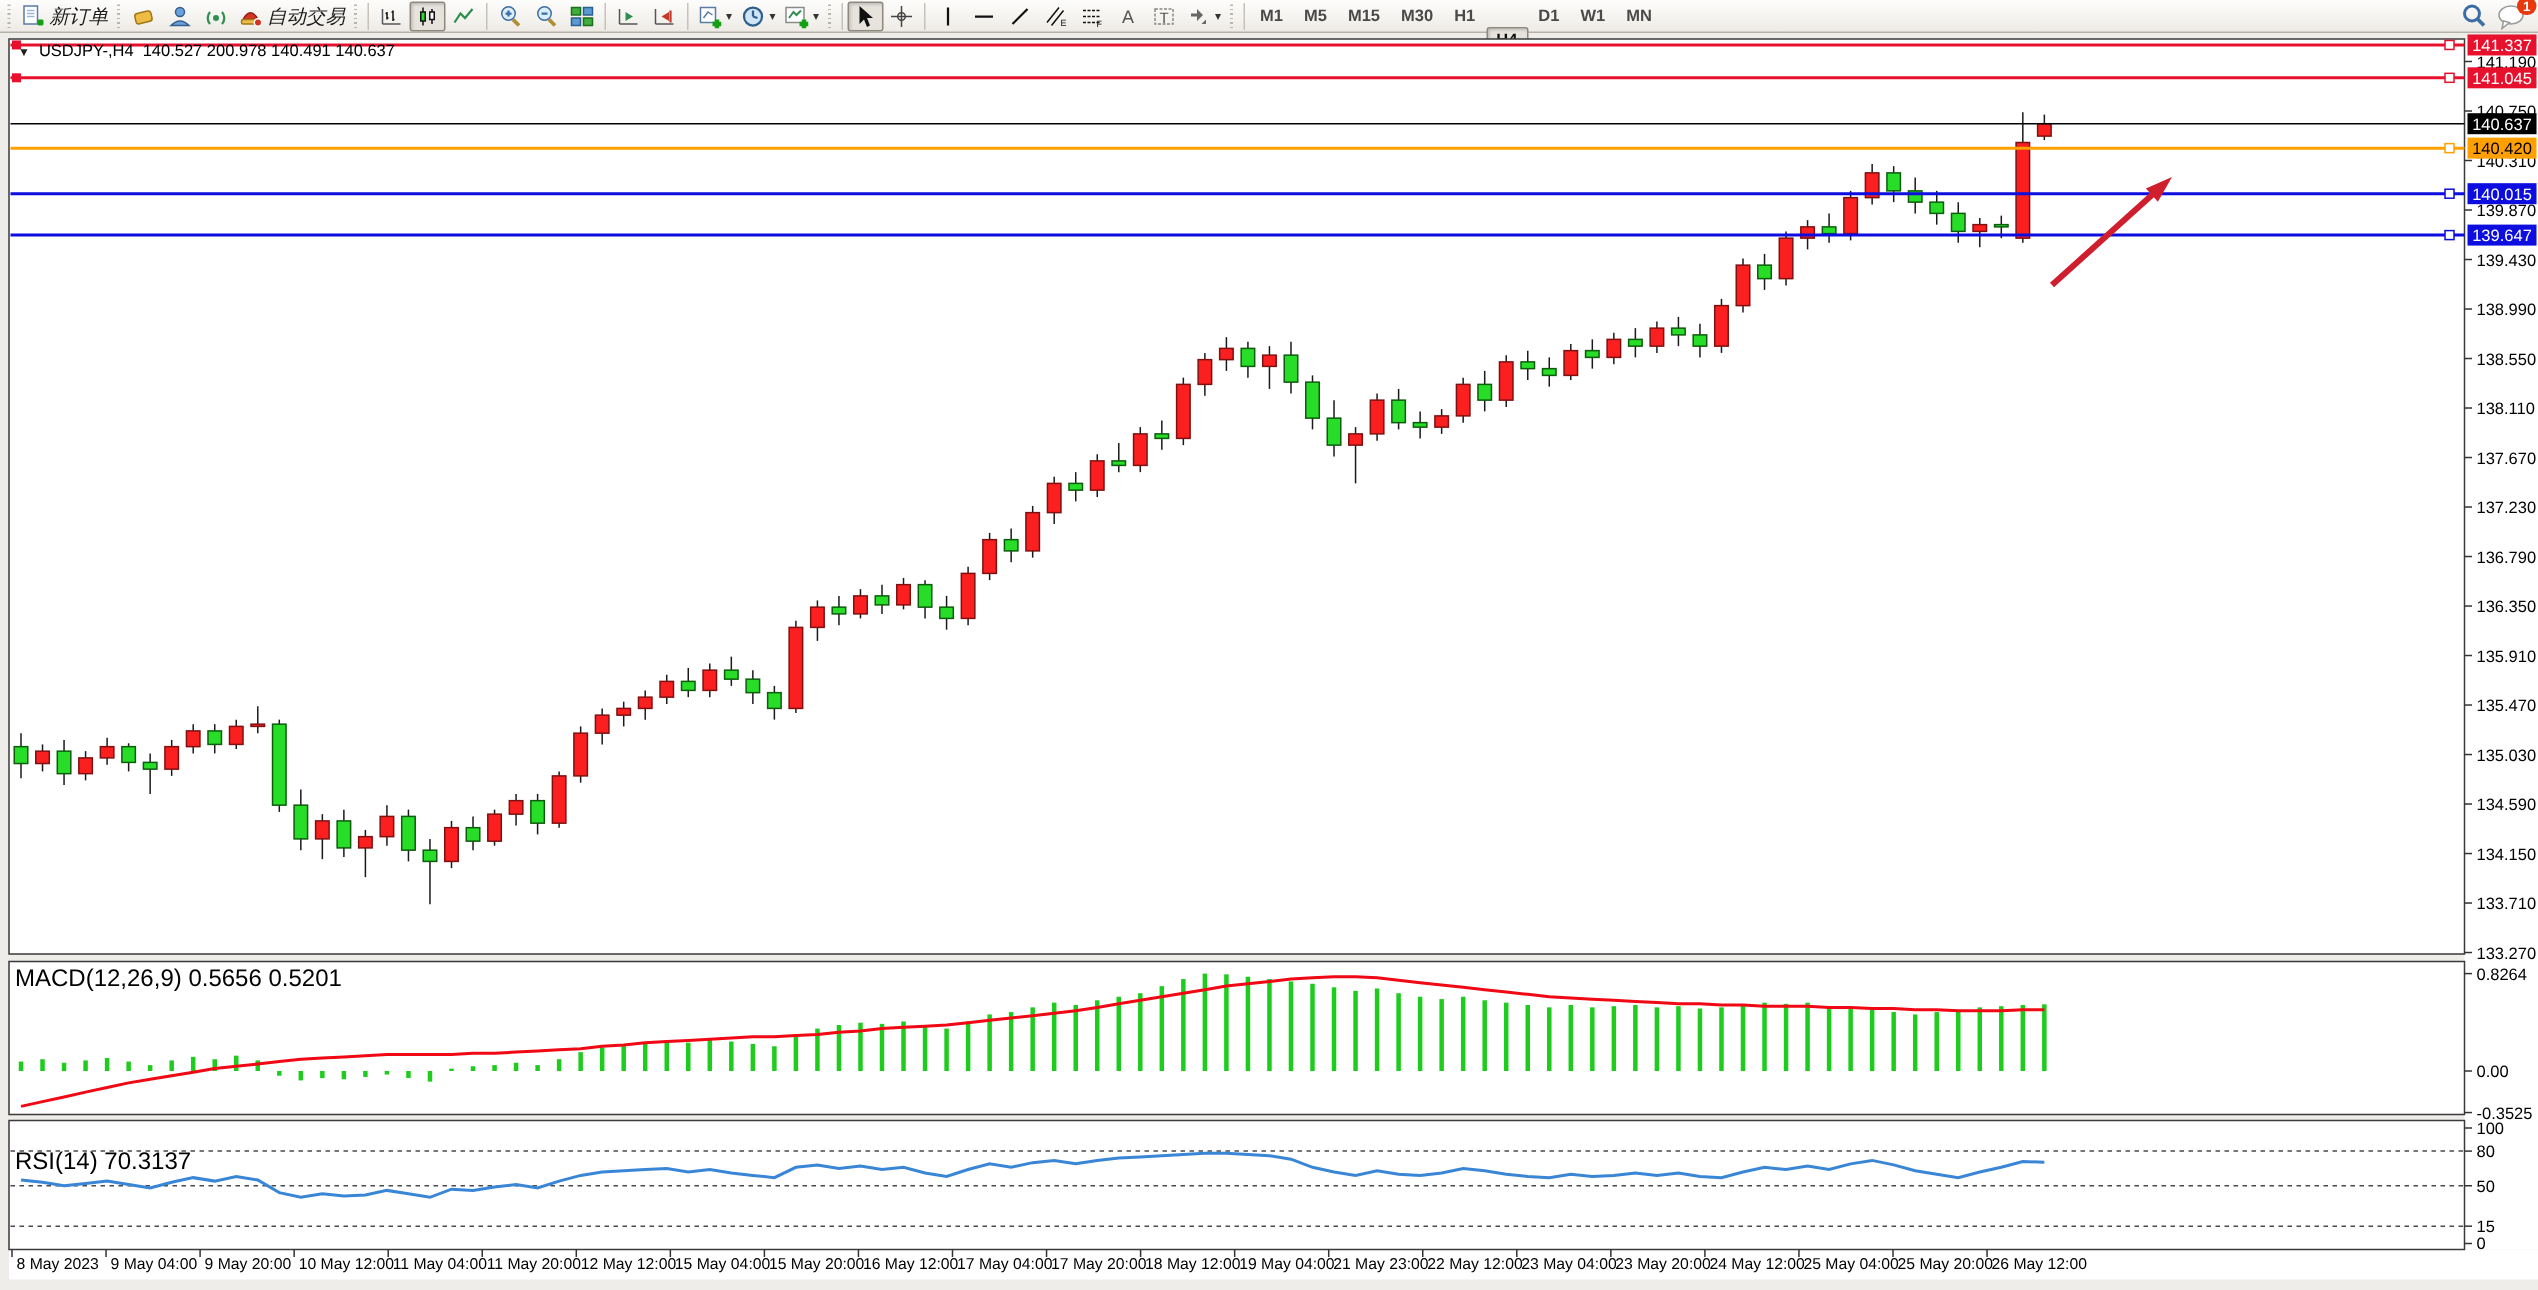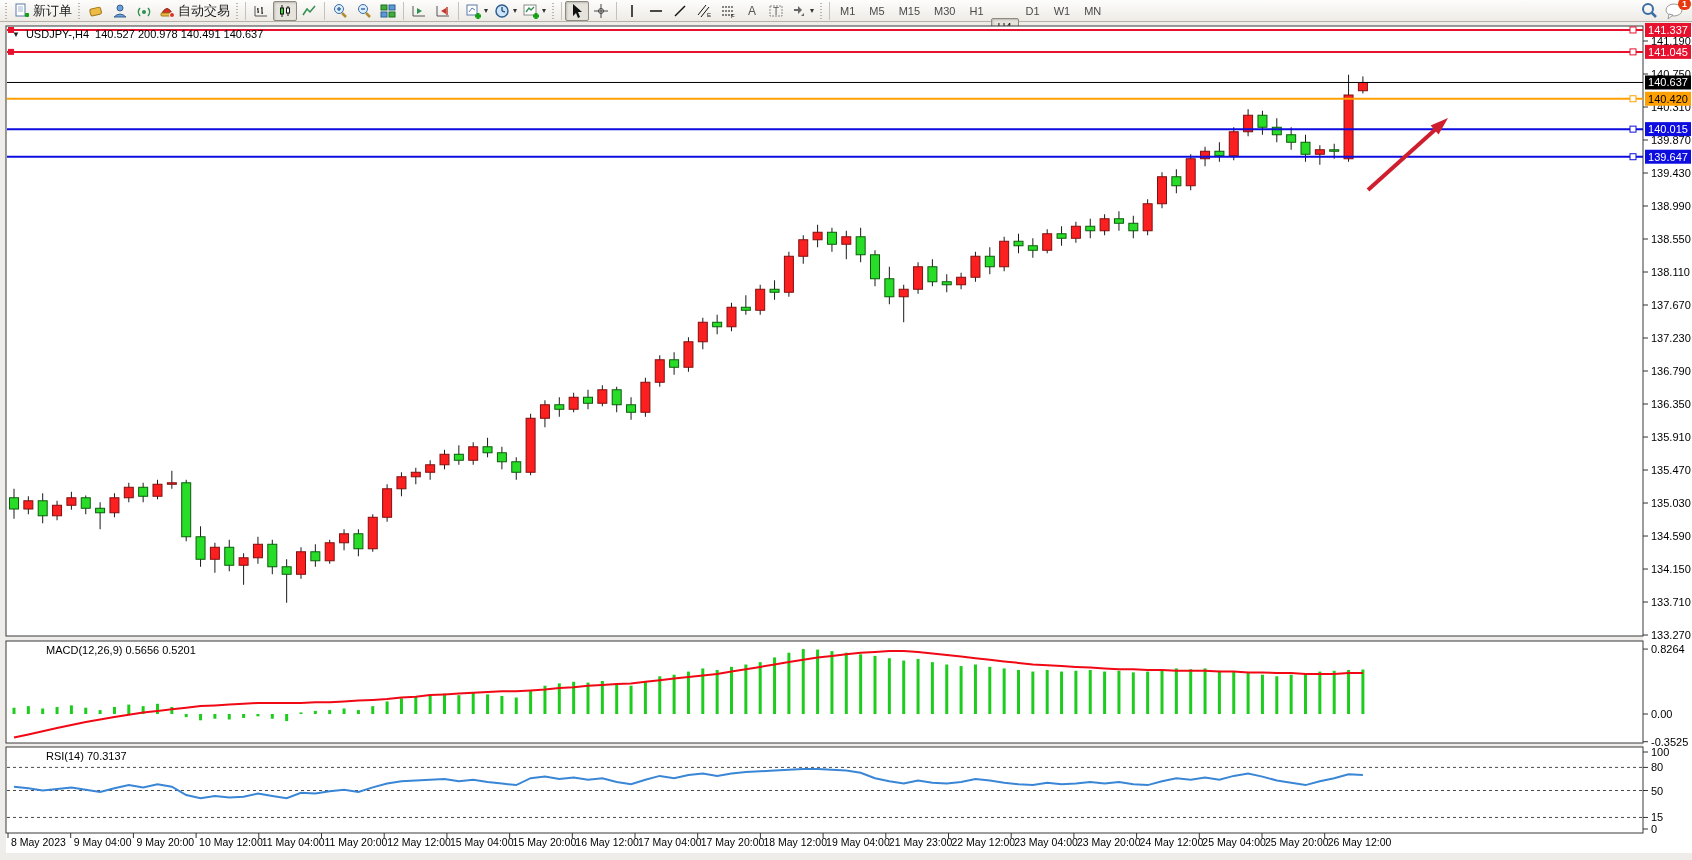--- a/index.html
+++ b/index.html
@@ -9,35 +9,35 @@
   .toolbar{position:absolute;left:0;top:0;width:1692px;height:22px;
     background:linear-gradient(#fdfdfc,#eeebe6);border-bottom:1px solid #b5b1a9;
     display:flex;align-items:center;padding-left:2px;box-sizing:border-box;}
   .tb-handle{width:5px;height:16px;margin:0 2px;
     background-image:repeating-linear-gradient(#b9b5ad 0 1px,transparent 1px 3px);
     background-size:2px 100%;background-repeat:repeat-y;background-position:1px 0;}
   .tb-sep{width:1px;height:18px;background:#c6c2ba;margin:0 3px;}
   .tb-btn{height:20px;min-width:24px;display:flex;align-items:center;justify-content:center;
     border:1px solid transparent;border-radius:2px;gap:3px;padding:0 2px;box-sizing:border-box;}
   .tb-btn.active{border:1px solid #8f8a80;background:#e6e3dd;box-shadow:inset 1px 1px 2px rgba(0,0,0,.18);}
-  .tb-label{font-size:13px;color:#1a1a1a;white-space:nowrap;}
+  .tb-label{font-size:13px;color:#1a1a1a;white-space:nowrap;font-style:italic;}
   .caret{font-size:8px;color:#333;}
-  .tf-btn{font-size:11px;font-weight:normal;color:#4a4a4a;padding:2px 6px;border:1px solid transparent;border-radius:2px;}
+  .tf-btn{font-size:11px;font-weight:bold;color:#4a4a4a;padding:2px 6px;border:1px solid transparent;border-radius:2px;}
   .tf-btn.active{border:1px solid #8f8a80;background:#e6e3dd;box-shadow:inset 1px 1px 2px rgba(0,0,0,.18);color:#111;margin-top:33px;}
   .tb-right{margin-left:auto;display:flex;align-items:center;margin-right:8px;gap:6px;}
   .chat-wrap{position:relative;}
   .badge{position:absolute;top:-4px;right:-7px;background:#e8380d;color:#fff;font-size:9px;font-weight:bold;
     border-radius:8px;padding:1px 4px;line-height:10px;}
   .i svg{display:block;}
   
   .chart-title{position:absolute;left:12px;top:28px;font-size:11px;color:#000;display:flex;gap:6px;align-items:center;}
   .chart-title .tri{font-size:8px;color:#222;}
-  .ind-label{position:absolute;font-size:11px;color:#000;margin-left:36px;}
+  .ind-label{position:absolute;font-size:16px;color:#000;}
   #macd-label{left:10px;top:644px;}
-  #rsi-label{left:10px;top:750px;}
+  #rsi-label{left:10px;top:766px;}
   svg text{font-family:"Liberation Sans",sans-serif;}
 </style>
 </head>
 <body>
 
 <div class="screen">
 
   <div class="toolbar">
     <span class="tb-handle"></span>
 

